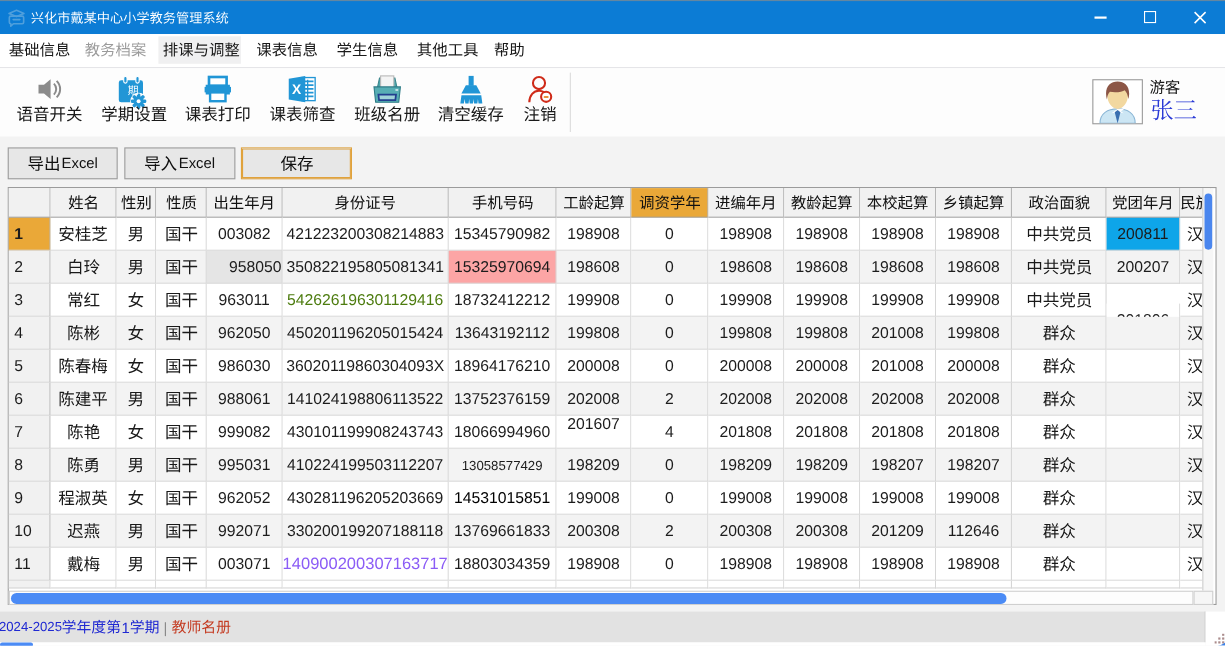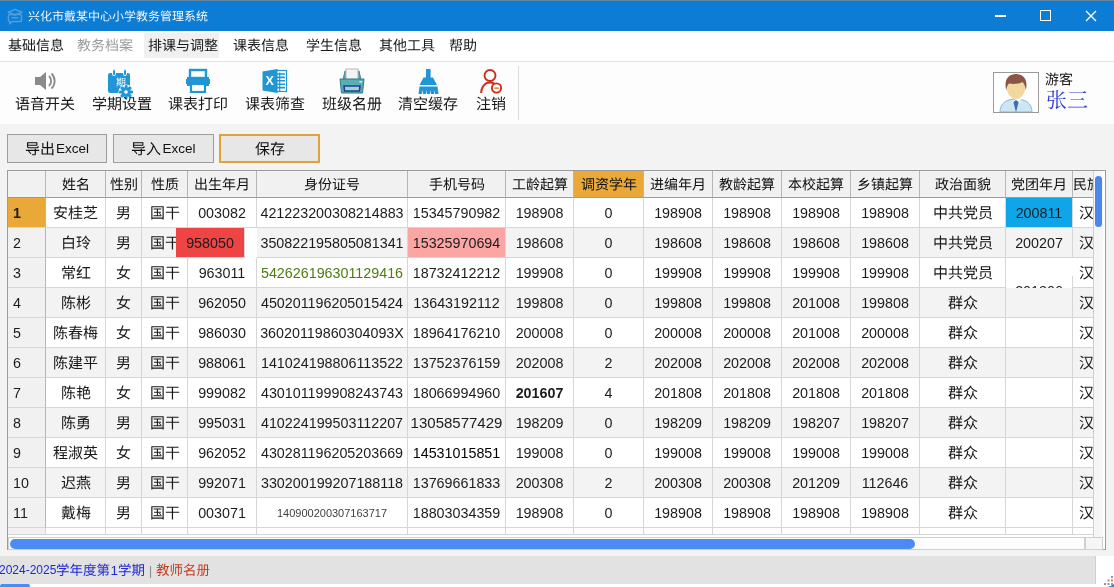--- a/index.html
+++ b/index.html
@@ -596,21 +596,21 @@
     <svg class="k" width="15" height="15" viewBox="0 0 1000 1000" fill="#1a1a1a">
       <use href="#g7537"></use>
     </svg>
   </div>
 <div style="position:absolute;left:142px;top:228px;width:46px;height:30px;background:#f3f3f3;border-right:1px solid #d6d6d6;border-bottom:1px solid #d6d6d6;box-sizing:border-box;display:flex;align-items:center;justify-content:center;overflow:hidden;">
     <svg class="k" width="30" height="15" viewBox="0 0 2000 1000" fill="#1a1a1a">
       <use href="#g56fd"></use>
       <use href="#g5e72" x="1000"></use>
     </svg>
   </div>
-<div style="position:absolute;left:176px;top:228px;width:69px;height:30px;background:#ef4444;border-right:1px solid #d6d6d6;border-bottom:1px solid #d6d6d6;box-sizing:border-box;display:flex;align-items:center;justify-content:center;overflow:hidden;">
+<div style="position:absolute;left:188px;top:228px;width:69px;height:30px;background:#e5e5e5;border-right:1px solid #d6d6d6;border-bottom:1px solid #d6d6d6;box-sizing:border-box;display:flex;align-items:center;justify-content:flex-end;overflow:hidden;">
     <span style="font-family:'Liberation Sans',sans-serif;font-size:14.3px;color:#1c1c1c">958050</span>
   </div>
 <div style="position:absolute;left:257px;top:228px;width:151px;height:30px;background:#f3f3f3;border-right:1px solid #d6d6d6;border-bottom:1px solid #d6d6d6;box-sizing:border-box;display:flex;align-items:center;justify-content:center;overflow:hidden;">
     <span style="font-family:'Liberation Sans',sans-serif;font-size:14.3px;color:#1c1c1c">350822195805081341</span>
   </div>
 <div style="position:absolute;left:408px;top:228px;width:98px;height:30px;background:#fca5a5;border-right:1px solid #d6d6d6;border-bottom:1px solid #d6d6d6;box-sizing:border-box;display:flex;align-items:center;justify-content:center;overflow:hidden;">
     <span style="font-family:'Liberation Sans',sans-serif;font-size:14.3px;color:#1c1c1c">15325970694</span>
   </div>
 <div style="position:absolute;left:506px;top:228px;width:68px;height:30px;background:#f3f3f3;border-right:1px solid #d6d6d6;border-bottom:1px solid #d6d6d6;box-sizing:border-box;display:flex;align-items:center;justify-content:center;overflow:hidden;">
     <span style="font-family:'Liberation Sans',sans-serif;font-size:14.3px;color:#1c1c1c">198608</span>
@@ -910,21 +910,21 @@
   </div>
 <div style="position:absolute;left:188px;top:378px;width:69px;height:30px;background:#fff;border-right:1px solid #d6d6d6;border-bottom:1px solid #d6d6d6;box-sizing:border-box;display:flex;align-items:center;justify-content:center;overflow:hidden;">
     <span style="font-family:'Liberation Sans',sans-serif;font-size:14.3px;color:#1c1c1c">999082</span>
   </div>
 <div style="position:absolute;left:257px;top:378px;width:151px;height:30px;background:#fff;border-right:1px solid #d6d6d6;border-bottom:1px solid #d6d6d6;box-sizing:border-box;display:flex;align-items:center;justify-content:center;overflow:hidden;">
     <span style="font-family:'Liberation Sans',sans-serif;font-size:14.3px;color:#1c1c1c">430101199908243743</span>
   </div>
 <div style="position:absolute;left:408px;top:378px;width:98px;height:30px;background:#fff;border-right:1px solid #d6d6d6;border-bottom:1px solid #d6d6d6;box-sizing:border-box;display:flex;align-items:center;justify-content:center;overflow:hidden;">
     <span style="font-family:'Liberation Sans',sans-serif;font-size:14.3px;color:#1c1c1c">18066994960</span>
   </div>
-<div style="position:absolute;left:506px;top:378px;width:68px;height:30px;background:#fff;border-right:1px solid #d6d6d6;border-bottom:1px solid #d6d6d6;box-sizing:border-box;display:flex;align-items:center;justify-content:center;overflow:hidden;font-weight:bold;">
+<div style="position:absolute;left:506px;top:378px;width:68px;height:30px;background:#fff;border-right:1px solid #d6d6d6;border-bottom:1px solid #d6d6d6;box-sizing:border-box;display:flex;justify-content:center;overflow:hidden;">
     <span style="font-family:'Liberation Sans',sans-serif;font-size:14.3px;color:#1c1c1c">201607</span>
   </div>
 <div style="position:absolute;left:574px;top:378px;width:70px;height:30px;background:#fff;border-right:1px solid #d6d6d6;border-bottom:1px solid #d6d6d6;box-sizing:border-box;display:flex;align-items:center;justify-content:center;overflow:hidden;">
     <span style="font-family:'Liberation Sans',sans-serif;font-size:14.3px;color:#1c1c1c">4</span>
   </div>
 <div style="position:absolute;left:644px;top:378px;width:69px;height:30px;background:#fff;border-right:1px solid #d6d6d6;border-bottom:1px solid #d6d6d6;box-sizing:border-box;display:flex;align-items:center;justify-content:center;overflow:hidden;">
     <span style="font-family:'Liberation Sans',sans-serif;font-size:14.3px;color:#1c1c1c">201808</span>
   </div>
 <div style="position:absolute;left:713px;top:378px;width:69px;height:30px;background:#fff;border-right:1px solid #d6d6d6;border-bottom:1px solid #d6d6d6;box-sizing:border-box;display:flex;align-items:center;justify-content:center;overflow:hidden;">
     <span style="font-family:'Liberation Sans',sans-serif;font-size:14.3px;color:#1c1c1c">201808</span>
@@ -967,21 +967,21 @@
       <use href="#g5e72" x="1000"></use>
     </svg>
   </div>
 <div style="position:absolute;left:188px;top:408px;width:69px;height:30px;background:#f3f3f3;border-right:1px solid #d6d6d6;border-bottom:1px solid #d6d6d6;box-sizing:border-box;display:flex;align-items:center;justify-content:center;overflow:hidden;">
     <span style="font-family:'Liberation Sans',sans-serif;font-size:14.3px;color:#1c1c1c">995031</span>
   </div>
 <div style="position:absolute;left:257px;top:408px;width:151px;height:30px;background:#f3f3f3;border-right:1px solid #d6d6d6;border-bottom:1px solid #d6d6d6;box-sizing:border-box;display:flex;align-items:center;justify-content:center;overflow:hidden;">
     <span style="font-family:'Liberation Sans',sans-serif;font-size:14.3px;color:#1c1c1c">410224199503112207</span>
   </div>
 <div style="position:absolute;left:408px;top:408px;width:98px;height:30px;background:#f3f3f3;border-right:1px solid #d6d6d6;border-bottom:1px solid #d6d6d6;box-sizing:border-box;display:flex;align-items:center;justify-content:center;overflow:hidden;">
-    <span style="font-family:'Liberation Sans',sans-serif;font-size:15px;color:#1c1c1c">13058577429</span>
+    <span style="font-family:'Liberation Sans',sans-serif;font-size:12px;color:#1c1c1c">13058577429</span>
   </div>
 <div style="position:absolute;left:506px;top:408px;width:68px;height:30px;background:#f3f3f3;border-right:1px solid #d6d6d6;border-bottom:1px solid #d6d6d6;box-sizing:border-box;display:flex;align-items:center;justify-content:center;overflow:hidden;">
     <span style="font-family:'Liberation Sans',sans-serif;font-size:14.3px;color:#1c1c1c">198209</span>
   </div>
 <div style="position:absolute;left:574px;top:408px;width:70px;height:30px;background:#f3f3f3;border-right:1px solid #d6d6d6;border-bottom:1px solid #d6d6d6;box-sizing:border-box;display:flex;align-items:center;justify-content:center;overflow:hidden;">
     <span style="font-family:'Liberation Sans',sans-serif;font-size:14.3px;color:#1c1c1c">0</span>
   </div>
 <div style="position:absolute;left:644px;top:408px;width:69px;height:30px;background:#f3f3f3;border-right:1px solid #d6d6d6;border-bottom:1px solid #d6d6d6;box-sizing:border-box;display:flex;align-items:center;justify-content:center;overflow:hidden;">
     <span style="font-family:'Liberation Sans',sans-serif;font-size:14.3px;color:#1c1c1c">198209</span>
   </div>
@@ -1142,21 +1142,21 @@
 <div style="position:absolute;left:142px;top:498px;width:46px;height:30px;background:#fff;border-right:1px solid #d6d6d6;border-bottom:1px solid #d6d6d6;box-sizing:border-box;display:flex;align-items:center;justify-content:center;overflow:hidden;">
     <svg class="k" width="30" height="15" viewBox="0 0 2000 1000" fill="#1a1a1a">
       <use href="#g56fd"></use>
       <use href="#g5e72" x="1000"></use>
     </svg>
   </div>
 <div style="position:absolute;left:188px;top:498px;width:69px;height:30px;background:#fff;border-right:1px solid #d6d6d6;border-bottom:1px solid #d6d6d6;box-sizing:border-box;display:flex;align-items:center;justify-content:center;overflow:hidden;">
     <span style="font-family:'Liberation Sans',sans-serif;font-size:14.3px;color:#1c1c1c">003071</span>
   </div>
 <div style="position:absolute;left:257px;top:498px;width:151px;height:30px;background:#fff;border-right:1px solid #d6d6d6;border-bottom:1px solid #d6d6d6;box-sizing:border-box;display:flex;align-items:center;justify-content:center;overflow:hidden;">
-    <span style="font-family:'Liberation Sans',sans-serif;font-size:11px;color:#404040">140900200307163717</span>
+    <span style="font-family:'Liberation Sans',sans-serif;font-size:15px;color:#8b5cf6">140900200307163717</span>
   </div>
 <div style="position:absolute;left:408px;top:498px;width:98px;height:30px;background:#fff;border-right:1px solid #d6d6d6;border-bottom:1px solid #d6d6d6;box-sizing:border-box;display:flex;align-items:center;justify-content:center;overflow:hidden;">
     <span style="font-family:'Liberation Sans',sans-serif;font-size:14.3px;color:#1c1c1c">18803034359</span>
   </div>
 <div style="position:absolute;left:506px;top:498px;width:68px;height:30px;background:#fff;border-right:1px solid #d6d6d6;border-bottom:1px solid #d6d6d6;box-sizing:border-box;display:flex;align-items:center;justify-content:center;overflow:hidden;">
     <span style="font-family:'Liberation Sans',sans-serif;font-size:14.3px;color:#1c1c1c">198908</span>
   </div>
 <div style="position:absolute;left:574px;top:498px;width:70px;height:30px;background:#fff;border-right:1px solid #d6d6d6;border-bottom:1px solid #d6d6d6;box-sizing:border-box;display:flex;align-items:center;justify-content:center;overflow:hidden;">
     <span style="font-family:'Liberation Sans',sans-serif;font-size:14.3px;color:#1c1c1c">0</span>
   </div>

